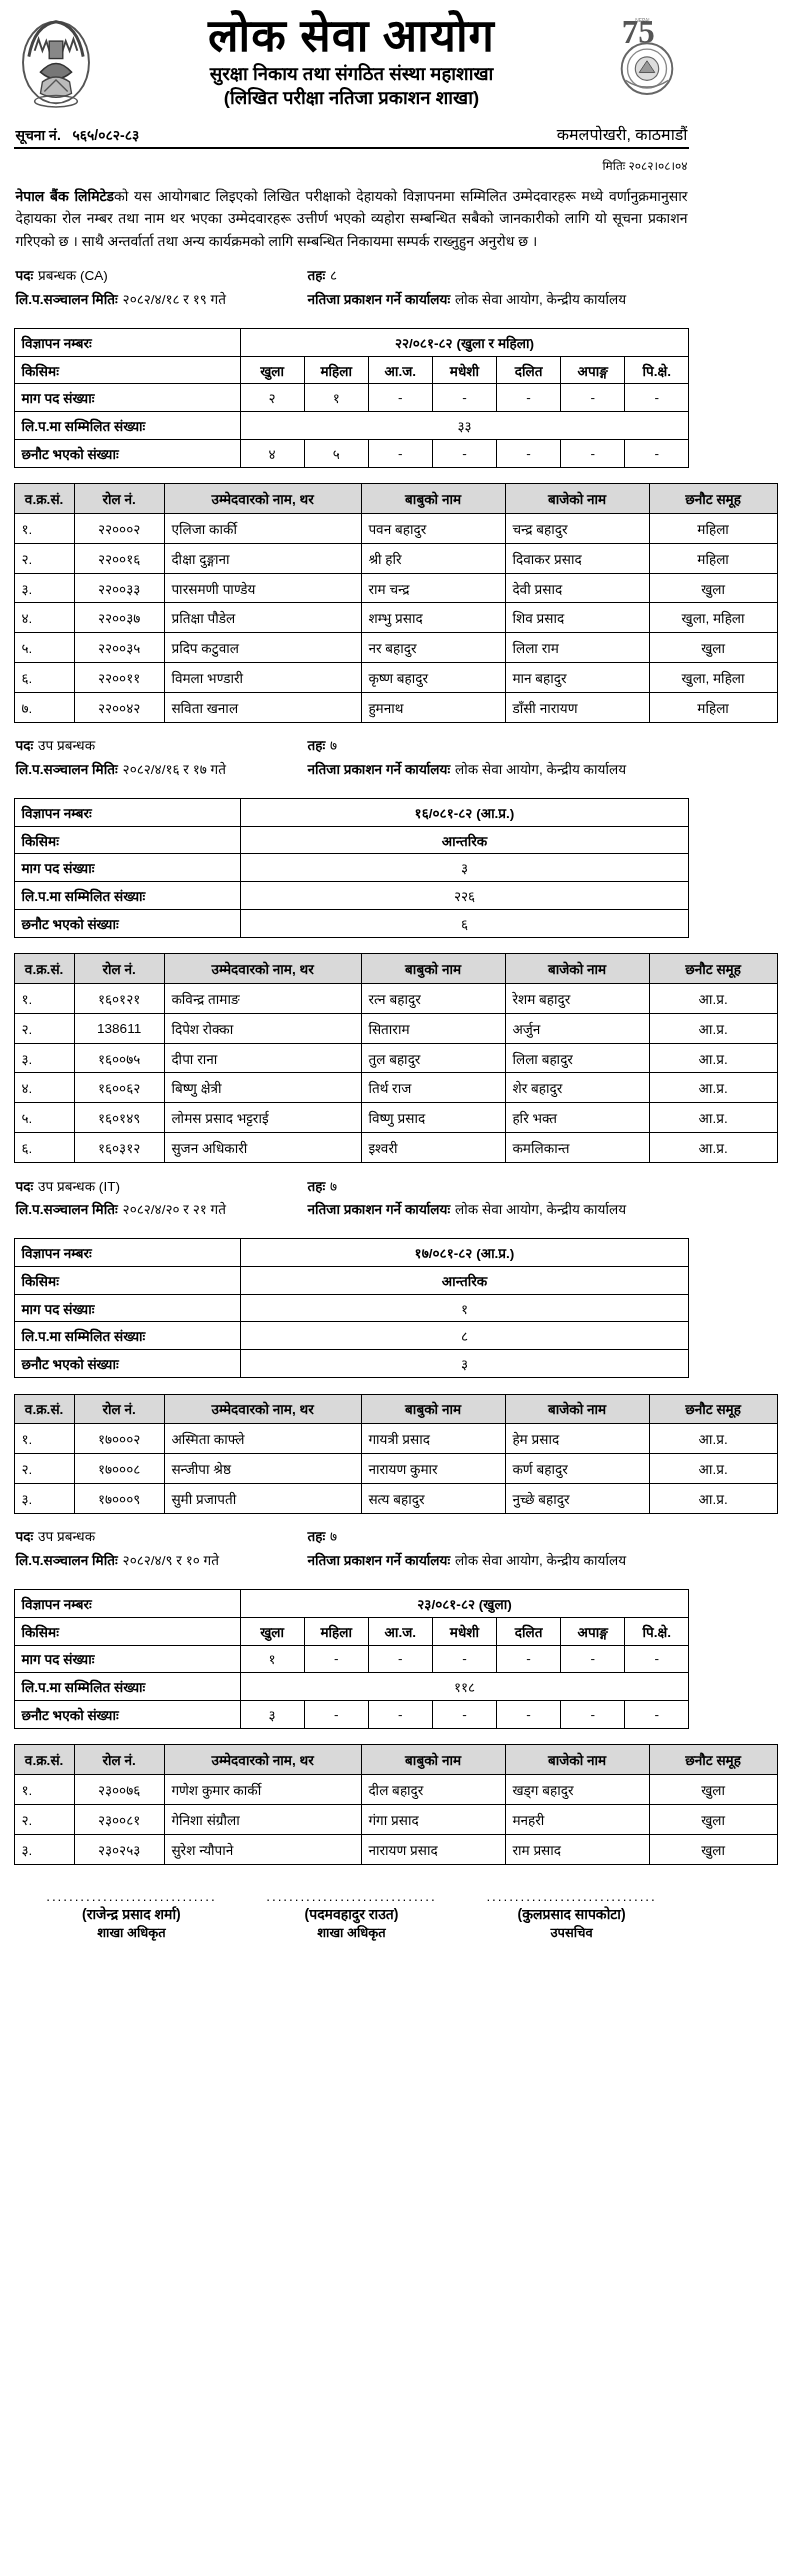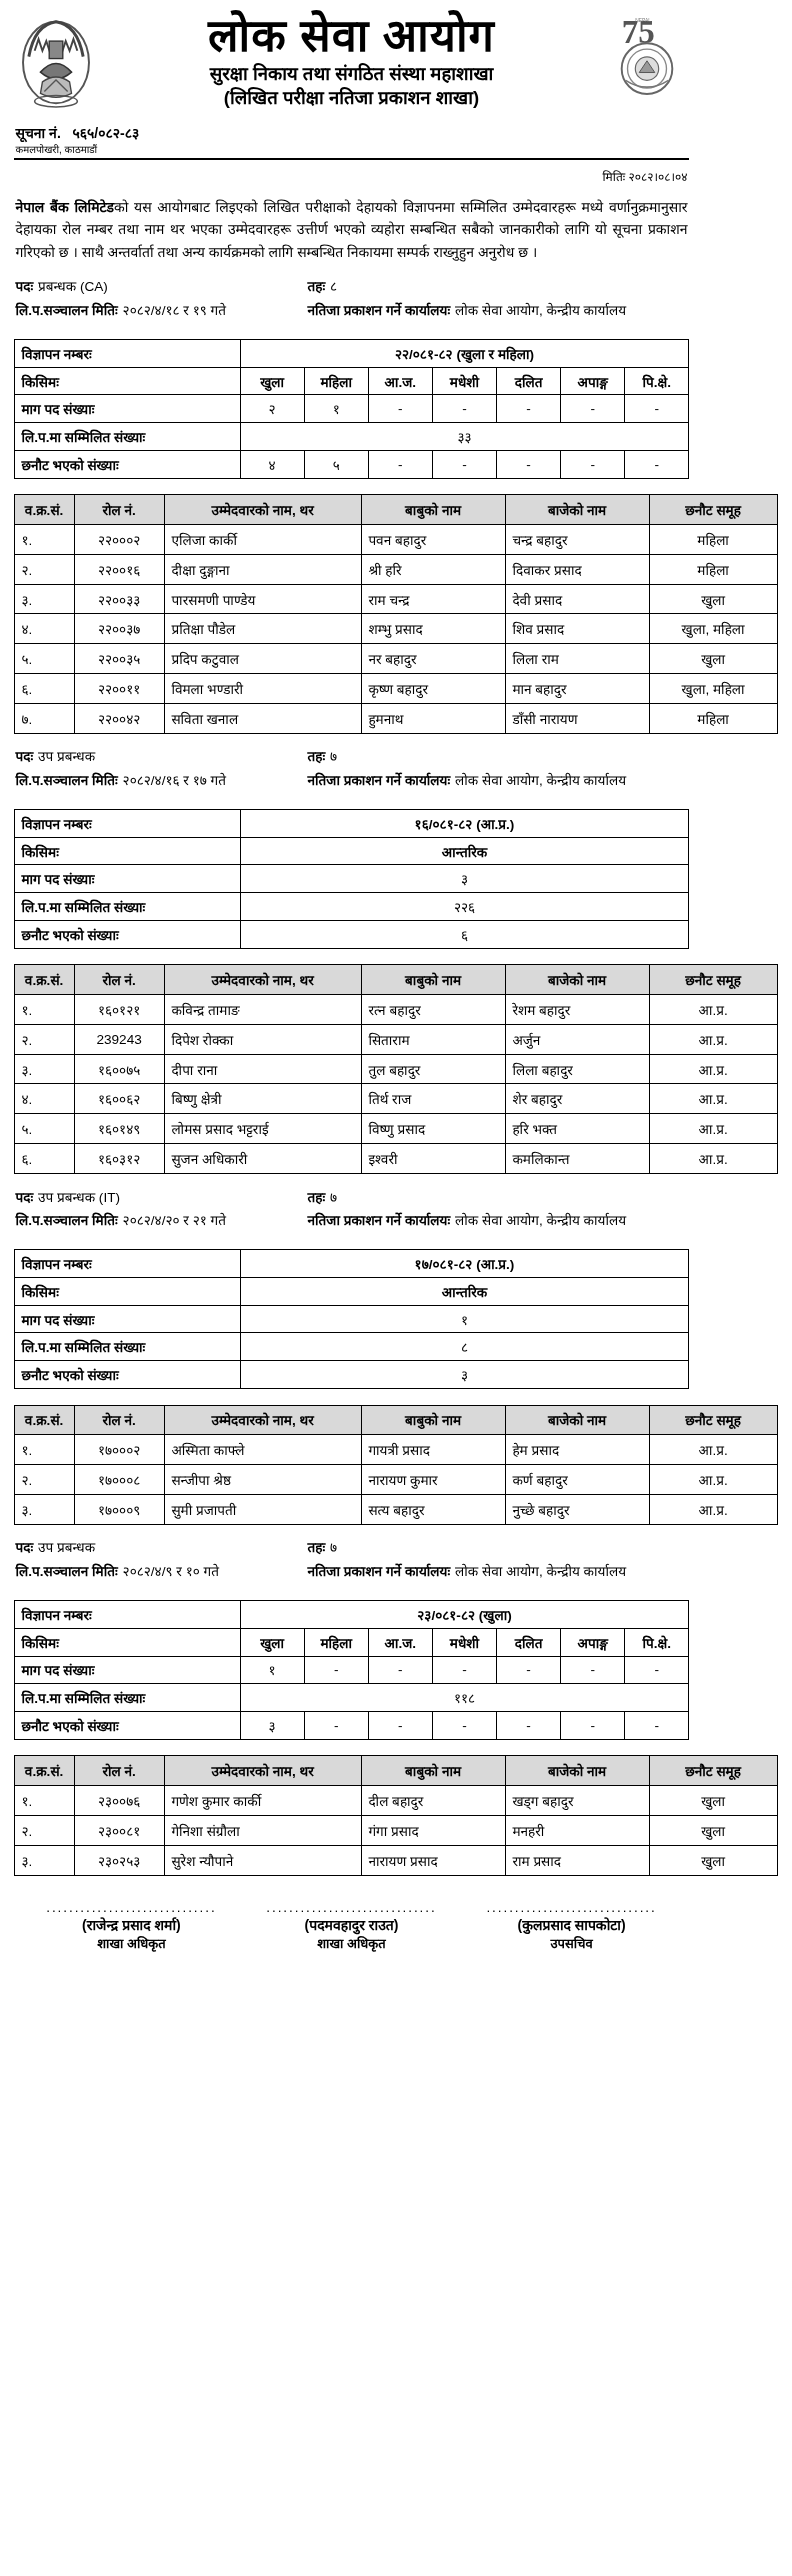--- a/index.html
+++ b/index.html
@@ -60,24 +60,23 @@
 
   
   .notice-row {
     display: flex;
     justify-content: space-between;
     align-items: baseline;
     font-size: 14px;
     font-weight: bold;
     margin-top: 13.6px;
     padding: 0 1.9px;
-    flex-direction: column;
   }
   .notice-no .num { font-weight: bold; padding-left: 11.7px; }
-  .place { font-weight: normal; font-size: 10px; }
+  .place { font-weight: normal; font-size: 16px; }
   .hr-black {
     border: none;
     border-top: 2.1px solid #000;
     margin: 1.9px 0 0 0;
   }
   .date-row {
     text-align: right;
     font-size: 12px;
     margin-top: 8px;
     padding-right: 1.9px;
@@ -472,21 +471,21 @@
             <tr>
               <td class="sn">१.</td>
               <td class="roll">१६०१२१</td>
               <td class="nm">कविन्द्र तामाङ</td>
               <td class="nm">रत्न बहादुर</td>
               <td class="nm">रेशम बहादुर</td>
               <td class="grp">आ.प्र.</td>
             </tr>
             <tr>
               <td class="sn">२.</td>
-              <td class="roll">239243</td>
+              <td class="roll">138611</td>
               <td class="nm">दिपेश रोक्का</td>
               <td class="nm">सिताराम</td>
               <td class="nm">अर्जुन</td>
               <td class="grp">आ.प्र.</td>
             </tr>
             <tr>
               <td class="sn">३.</td>
               <td class="roll">१६००७५</td>
               <td class="nm">दीपा राना</td>
               <td class="nm">तुल बहादुर</td>

